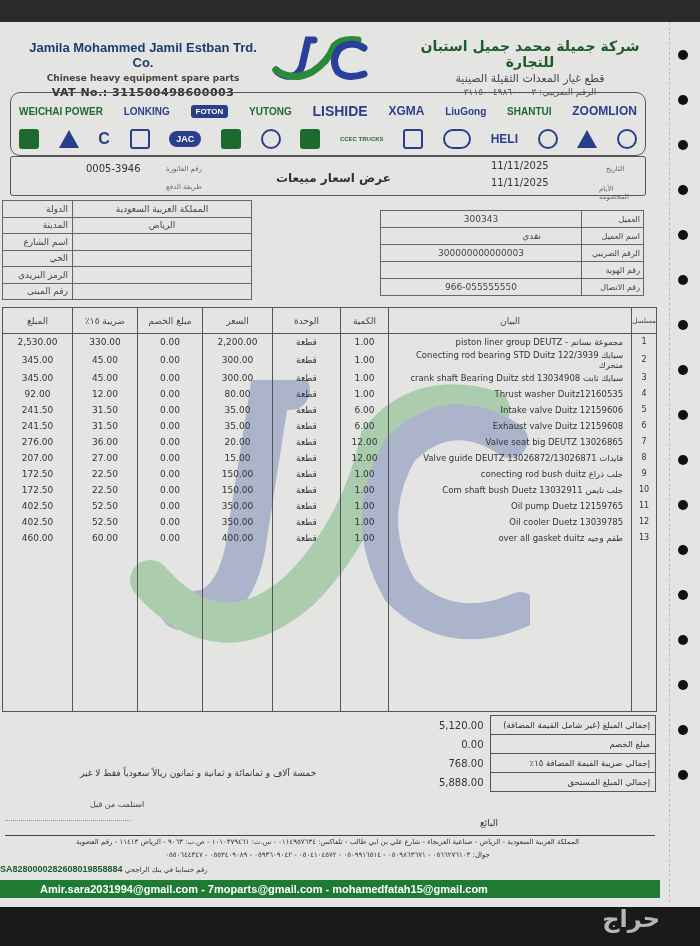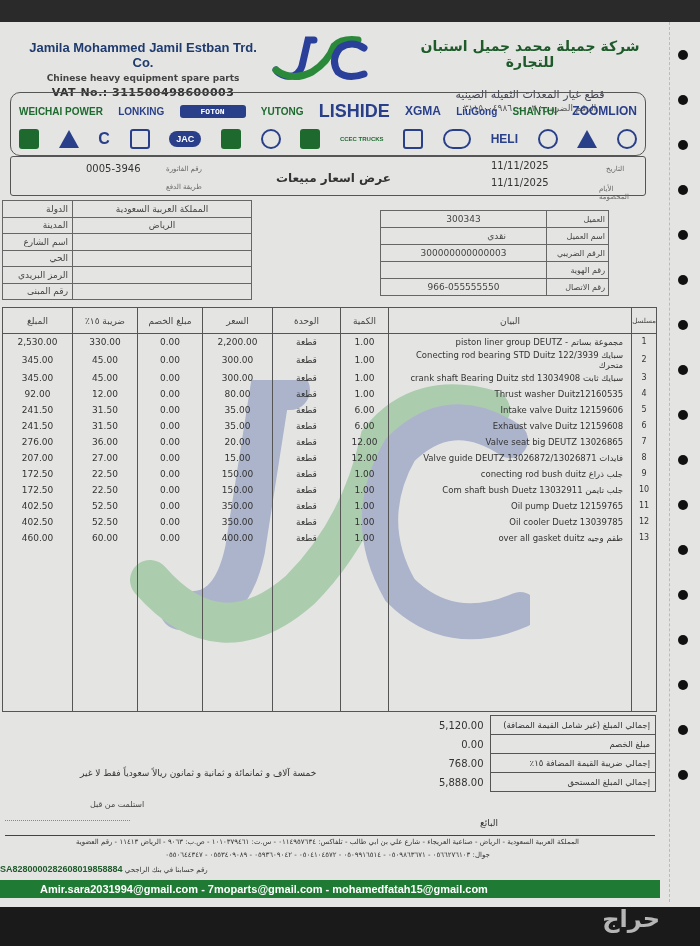--- a/index.html
+++ b/index.html
@@ -10,45 +10,45 @@
   .hole { width: 10px; height: 10px; border-radius: 50%; background: #111; margin-bottom: 35px; }
   .perf { position: absolute; right: 30px; top: 22px; width: 1px; height: 880px; border-left: 1px dashed #bbb; }
 
   .hdr-en { position: absolute; left: 18px; top: 40px; width: 250px; text-align: center; }
   .hdr-en .co { font-family: "Liberation Sans", sans-serif; font-weight: bold; font-size: 13px; color: #1e3a6e; }
   .hdr-en .sub { font-size: 9px; font-weight: bold; color: #444; margin-top: 3px; }
   .hdr-en .vat { font-size: 11px; font-weight: bold; color: #333; margin-top: 3px; letter-spacing: 0.5px; }
   .logo { position: absolute; left: 272px; top: 36px; width: 100px; height: 48px; }
   .hdr-ar { position: absolute; left: 395px; top: 38px; width: 270px; text-align: center; direction: rtl; }
   .hdr-ar .co { font-size: 14px; font-weight: bold; color: #1e5a2a; }
-  .hdr-ar .sub { font-size: 11px; color: #445; margin-top: 18px; }
+  .hdr-ar .sub { font-size: 11px; color: #445; margin-top: 2px; }
   .hdr-ar .vat { font-size: 9px; color: #555; margin-top: 2px; }
 
   .brands { position: absolute; left: 10px; top: 92px; width: 636px; height: 64px; border: 1.5px solid #555; border-radius: 10px; padding: 4px 8px; }
   .brand-row { display: flex; justify-content: space-between; align-items: center; height: 28px; }
   .brand { font-family: "Liberation Sans", sans-serif; font-size: 10px; font-weight: bold; color: #2a3f8a; white-space: nowrap; }
   .brand.green { color: #1e6a2e; }
-  .brand.badge { background: #2a3f8a; color: #fff; padding: 2px 21px; border-radius: 3px; font-size: 8px; font-family: Liberation Mono, monospace; }
+  .brand.badge { background: #2a3f8a; color: #fff; padding: 2px 5px; border-radius: 3px; font-size: 8px; }
   .brand.oval { background: #2a3f8a; color: #fff; padding: 3px 7px; border-radius: 12px; font-size: 9px; }
   .brand.sq { width: 20px; height: 20px; border: 2px solid #2a3f8a; border-radius: 3px; display: inline-block; }
   .brand.sqg { width: 20px; height: 20px; background: #1e6a2e; border-radius: 3px; display: inline-block; }
   .brand.tri { width: 0; height: 0; border-left: 10px solid transparent; border-right: 10px solid transparent; border-bottom: 18px solid #2a3f8a; display: inline-block; }
   .brand.circ { width: 20px; height: 20px; border: 2px solid #2a3f8a; border-radius: 50%; display: inline-block; }
 
   .meta { position: absolute; left: 10px; top: 156px; width: 636px; height: 40px; border: 1.5px solid #555; border-radius: 3px; }
   .meta span { position: absolute; font-size: 10px; color: #333; }
   .meta .lbl { font-size: 7px; color: #666; }
   .meta .ttl { font-size: 12px; font-weight: bold; color: #333; }
 
   table { border-collapse: collapse; }
   .addr { position: absolute; left: 2px; top: 200px; width: 250px; }
   .addr td { border: 1px solid #666; height: 16.5px; font-size: 9px; color: #444; direction: rtl; }
   .addr td.l { width: 70px; text-align: right; padding-right: 4px; }
   .addr td.v { text-align: center; }
-  .cust { position: absolute; left: 380px; top: 210px; width: 229px; }
+  .cust { position: absolute; left: 380px; top: 210px; width: 264px; }
   .cust td { border: 1px solid #666; height: 17px; font-size: 9px; color: #444; }
   .cust td.l { width: 62px; text-align: right; direction: rtl; padding-right: 3px; font-size: 8px; }
   .cust td.v { text-align: center; }
 
   .wm { position: absolute; left: 130px; top: 380px; width: 400px; height: 280px; opacity: 0.45; pointer-events: none; }
 
   .items { position: absolute; left: 2px; top: 307px; width: 655px; height: 405px; }
   .items th { border: 1px solid #555; font-size: 9px; font-weight: normal; color: #444; height: 26px; direction: rtl; }
   .items td { border-left: 1px solid #555; border-right: 1px solid #555; font-size: 9px; color: #333; height: 16px; text-align: center; }
   .items td.desc { text-align: right; padding-right: 8px; font-size: 8.5px; }
@@ -114,21 +114,21 @@
   <div class="sub">قطع غيار المعدات الثقيلة الصينية</div>
   <div class="vat">الرقم الضريبي: ٣١١٥٠٠٤٩٨٦٠٠٠٠٣</div>
 </div>
 
 <div class="brands">
   <div class="brand-row">
     <span class="brand green">WEICHAI POWER</span>
     <span class="brand">LONKING</span>
     <span class="brand badge">FOTON</span>
     <span class="brand green">YUTONG</span>
-    <span class="brand" style="font-size:18px">LISHIDE</span>
+    <span class="brand" style="font-size:14px">LISHIDE</span>
     <span class="brand" style="font-size:12px">XGMA</span>
     <span class="brand">LiuGong</span>
     <span class="brand green">SHANTUI</span>
     <span class="brand" style="font-size:12px">ZOOMLION</span>
   </div>
   <div class="brand-row">
     <span class="brand sqg"></span>
     <span class="brand tri"></span>
     <span class="brand" style="font-size:16px">C</span>
     <span class="brand sq"></span>

